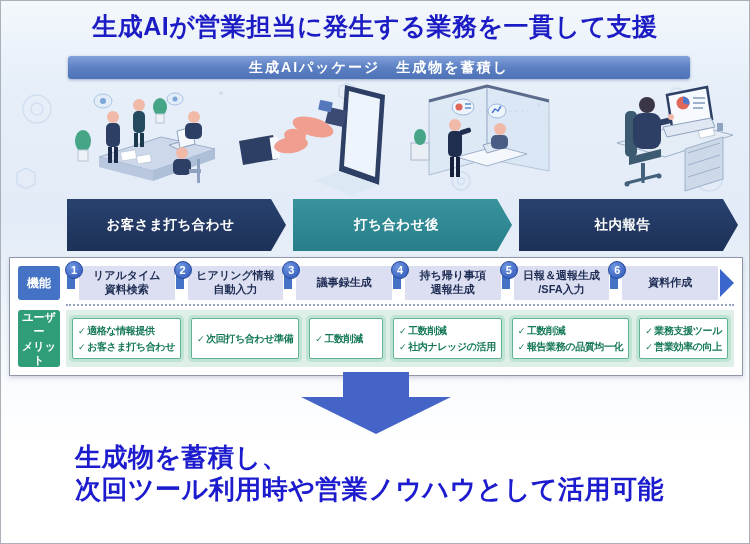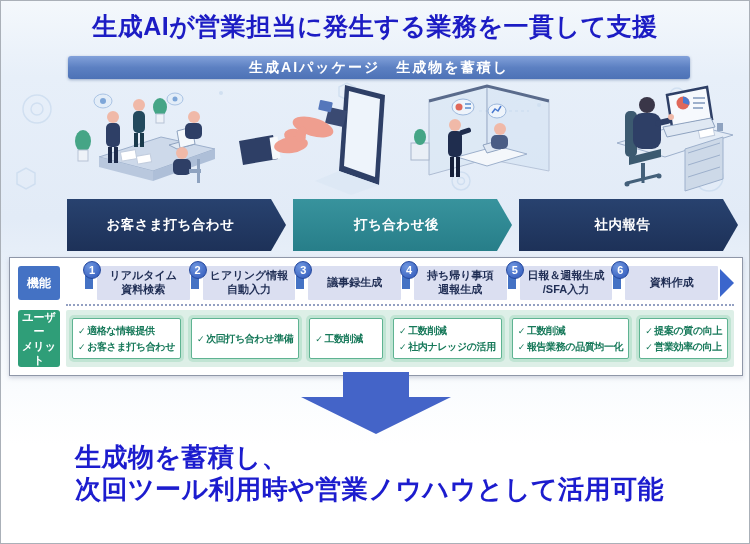--- a/index.html
+++ b/index.html
@@ -36,21 +36,21 @@
   .chev-navy{ background:linear-gradient(180deg,#28426f 0%,#1d3158 100%); }
   .chev-teal{ background:linear-gradient(180deg,#38939d 0%,#277e89 100%); }
   
   .ftable{
     position:absolute; left:8px; top:256px; width:734px;
     background:#fff; border:1px solid #8f97a8; box-shadow:0 2px 4px rgba(90,100,130,.25);
     padding:8px 0 0 0;
   }
   .func-row{ display:flex; align-items:stretch; margin:0 8px; }
   .func-header{
-    width:42px; height:34px; margin-right:24px; border-radius:3px; background:#4472c4;
+    width:42px; height:34px; margin-right:6px; border-radius:3px; background:#4472c4;
     display:flex; align-items:center; justify-content:center;
     color:#fff; font-weight:bold; font-size:12px; flex:none;
   }
   .func-cols{ display:flex; flex:1; }
   .func-col{ flex:1; position:relative; }
   .func-label{
     margin-left:13px; height:34px; background:#dbdff1; border-radius:1px;
     display:flex; align-items:center; justify-content:center; text-align:center;
     color:#1f2d54; font-weight:bold; font-size:11px; line-height:1.25; white-space:pre-line;
   }
@@ -352,21 +352,21 @@
             <span>工数削減</span>
           </div>
           <div class="merit-item">
             <span class="check">✓</span>
             <span>報告業務の品質均一化</span>
           </div>
         </div>
         <div class="merit-box">
           <div class="merit-item">
             <span class="check">✓</span>
-            <span>提案の質の向上</span>
+            <span>業務支援ツール</span>
           </div>
           <div class="merit-item">
             <span class="check">✓</span>
             <span>営業効率の向上</span>
           </div>
         </div>
       </div>
     </div>
   </div>
 

